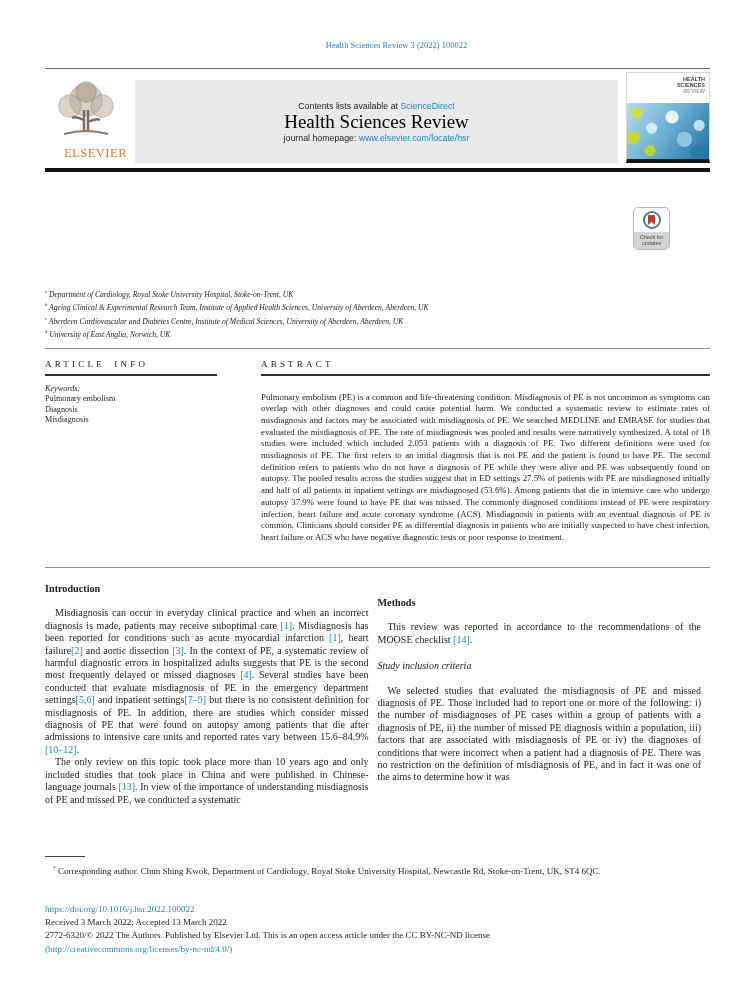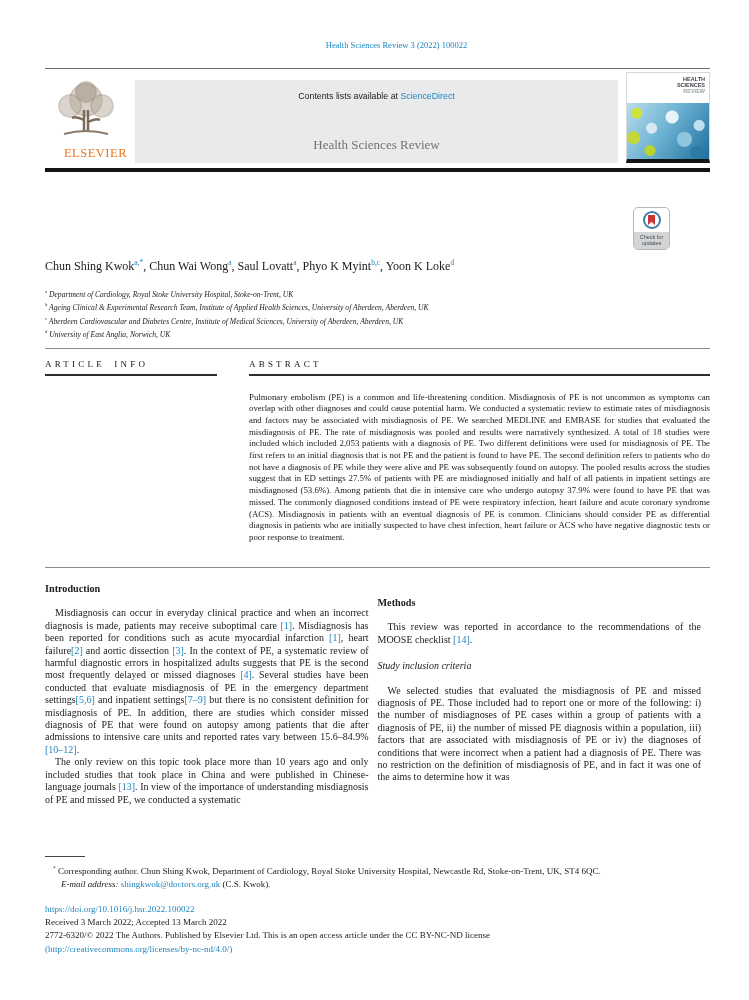--- a/index.html
+++ b/index.html
@@ -13,23 +13,23 @@
   .running-head{position:absolute;top:40px;left:0;width:100%;text-align:center;
                 font-size:8.5px;color:#2186c0;padding-left:22px;}
   .rule-top{position:absolute;left:45px;right:39px;top:68px;height:1px;background:#6a6c6e;}
 
   .masthead{position:absolute;left:45px;right:39px;top:80px;height:83px;display:flex;}
   .logo-col{width:82px;position:relative;}
   .tree{display:block;margin:0 auto;}
   .elsevier-text{position:absolute;bottom:2px;left:0;width:100%;text-align:right;
                  color:#e87722;font-size:12.5px;letter-spacing:0.5px;font-family:"Liberation Serif",serif;}
   .banner{flex:1;background:#e9eaeb;text-align:center;margin-left:8px;
-          display:flex;flex-direction:column;justify-content:space-between;padding:11px 0 10px;}
+          display:flex;flex-direction:column;justify-content:center;padding:11px 0 10px;}
   .contents-line{font-size:8.8px;font-family:"Liberation Sans",sans-serif;color:#222;}
-  .journal-title{font-size:13px;color:#737373;}
+  .journal-title{font-size:19px;color:#000000;}
   .homepage-line{font-size:8.8px;font-family:"Liberation Sans",sans-serif;color:#222;}
 
   .cover{width:84px;margin-left:8px;margin-top:-8px;height:91px;background:#fff;
          border:1px solid #d8d8d8;border-bottom:4px solid #141414;box-sizing:border-box;
          position:relative;overflow:hidden;}
   .cover-top{height:30px;padding:3px 4px 0 4px;text-align:right;}
   .cover-title{font-family:"Liberation Sans",sans-serif;font-weight:bold;
                font-size:5.5px;line-height:6px;color:#3a3f44;}
   .cover-title .lite{color:#9aa3a8;}
   .cover-art{position:absolute;left:0;right:0;top:30px;bottom:0;
@@ -64,21 +64,21 @@
                 font-style:italic;line-height:10.8px;}
   .affiliations .asup{font-style:normal;}
 
   .rule1{position:absolute;left:45px;right:39px;top:348px;height:1px;background:#8a8c8e;}
   .rule2{position:absolute;left:45px;right:39px;top:567px;height:1px;background:#8a8c8e;}
 
   .info-abs{position:absolute;left:45px;right:39px;top:359px;}
   .sec-head{font-size:9px;letter-spacing:3.2px;word-spacing:4px;color:#141414;}
   .head-rule{height:1.5px;background:#2e2e2e;margin-top:5px;}
   .info-col{position:absolute;left:0;top:0;width:172px;}
-  .abs-col{position:absolute;left:204px;right:0;top:0;}
+  .abs-col{position:absolute;left:216px;right:0;top:0;}
   .keywords{margin-top:8px;font-size:8.2px;line-height:10.6px;}
   .kw-label{font-style:italic;}
   .abstract-text{margin-top:16px;font-size:8.8px;line-height:11.7px;text-align:justify;}
 
   .columns{position:absolute;left:45px;right:48px;top:583px;height:272px;overflow:hidden;
            display:flex;gap:9px;}
   .col{flex:1;font-size:10px;line-height:12.4px;text-align:justify;}
   .col h2{font-size:10.2px;margin:0 0 12px;font-weight:bold;}
   .col h2.later{margin-top:14px;}
   .col p{margin:0;text-indent:10px;}
@@ -110,20 +110,21 @@
           <circle cx="36" cy="12" r="10" fill="#a89a89" opacity="0.6"></circle>
         </g>
         <path d="M34 30 L34 52 M38 30 L38 52 M34 40 Q26 36 22 38 M38 42 Q46 38 50 40" stroke="#7d6c5a" stroke-width="2.5" fill="none"></path>
         <path d="M14 54 Q36 48 58 54" stroke="#8a7a68" stroke-width="2" fill="none"></path>
       </svg>
       <div class="elsevier-text">ELSEVIER</div>
     </div>
     <div class="banner">
       <div class="contents-line"><span>Contents lists available at </span><span class="lnk">ScienceDirect</span></div>
       <div class="journal-title">Health Sciences Review</div>
+      <div class="homepage-line"><span>journal homepage: </span><span class="lnk">www.elsevier.com/locate/hsr</span></div>
     </div>
     <div class="cover">
       <div class="cover-top">
         <div class="cover-title">
           <div>HEALTH</div>
           <div>SCIENCES</div>
           <div class="lite">REVIEW</div>
         </div>
       </div>
       <div class="cover-art"></div>
@@ -136,35 +137,40 @@
   <div class="badge">
     <div class="badge-circle">
       <div class="badge-bookmark"></div>
     </div>
     <div class="badge-label">
       <div>Check for</div>
       <div>updates</div>
     </div>
   </div>
 
-  <div class="authors"><span>Chun Shing Kwok</span><span class="sup">a,*</span><span>, Chun Wai Wong</span><span class="sup">a</span><span>, Saul Lovatt</span><span class="sup">a</span><span>, Phyo K Myint</span><span class="sup">b,c</span><span>, Yoon K Loke</span><span class="sup">d</span></div>
 
   <div class="affiliations">
     <div><span class="asup">a</span><span> Department of Cardiology, Royal Stoke University Hospital, Stoke-on-Trent, UK</span></div>
     <div><span class="asup">b</span><span> Ageing Clinical &amp; Experimental Research Team, Institute of Applied Health Sciences, University of Aberdeen, Aberdeen, UK</span></div>
     <div><span class="asup">c</span><span> Aberdeen Cardiovascular and Diabetes Centre, Institute of Medical Sciences, University of Aberdeen, Aberdeen, UK</span></div>
     <div><span class="asup">d</span><span> University of East Anglia, Norwich, UK</span></div>
   </div>
 
   <div class="rule1"></div>
 
   <div class="info-abs">
     <div class="info-col">
       <div class="sec-head">ARTICLE INFO</div>
       <div class="head-rule"></div>
+      <div class="keywords">
+        <div class="kw-label">Keywords:</div>
+        <div>Pulmonary embolism</div>
+        <div>Diagnosis</div>
+        <div>Misdiagnosis</div>
+      </div>
     </div>
     <div class="abs-col">
       <div class="sec-head">ABSTRACT</div>
       <div class="head-rule"></div>
       <div class="abstract-text">Pulmonary embolism (PE) is a common and life-threatening condition. Misdiagnosis of PE is not uncommon as symptoms can overlap with other diagnoses and could cause potential harm. We conducted a systematic review to estimate rates of misdiagnosis and factors may be associated with misdiagnosis of PE. We searched MEDLINE and EMBASE for studies that evaluated the misdiagnosis of PE. The rate of misdiagnosis was pooled and results were narratively synthesized. A total of 18 studies were included which included 2,053 patients with a diagnosis of PE. Two different definitions were used for misdiagnosis of PE. The first refers to an initial diagnosis that is not PE and the patient is found to have PE. The second definition refers to patients who do not have a diagnosis of PE while they were alive and PE was subsequently found on autopsy. The pooled results across the studies suggest that in ED settings 27.5% of patients with PE are misdiagnosed initially and half of all patients in inpatient settings are misdiagnosed (53.6%). Among patients that die in intensive care who undergo autopsy 37.9% were found to have PE that was missed. The commonly diagnosed conditions instead of PE were respiratory infection, heart failure and acute coronary syndrome (ACS). Misdiagnosis in patients with an eventual diagnosis of PE is common. Clinicians should consider PE as differential diagnosis in patients who are initially suspected to have chest infection, heart failure or ACS who have negative diagnostic tests or poor response to treatment.</div>
     </div>
   </div>
 
   <div class="rule2"></div>
 
@@ -178,21 +184,20 @@
       <h2 class="later">Methods</h2>
       <p><span>This review was reported in accordance to the recommendations of the MOOSE checklist </span><span class="lnk">[14]</span><span>.</span></p>
       <div class="subhead">Study inclusion criteria</div>
       <p>We selected studies that evaluated the misdiagnosis of PE and missed diagnosis of PE. Those included had to report one or more of the following: i) the number of misdiagnoses of PE cases within a group of patients with a diagnosis of PE, ii) the number of missed PE diagnosis within a population, iii) factors that are associated with misdiagnosis of PE or iv) the diagnoses of conditions that were incorrect when a patient had a diagnosis of PE. There was no restriction on the definition of misdiagnosis of PE, and in fact it was one of the aims to determine how it was</p>
     </div>
   </div>
 
   <div class="footnote-rule"></div>
   <div class="footnote">
     <div class="l1"><span class="asup">*</span><span> Corresponding author. Chun Shing Kwok, Department of Cardiology, Royal Stoke University Hospital, Newcastle Rd, Stoke-on-Trent, UK, ST4 6QC.</span></div>
-    <div class="l2"><span class="it">E-mail address:</span><span> </span><span class="lnk">shingkwok@doctors.org.uk</span><span> (C.S. Kwok).</span></div>
   </div>
 
   <div class="footer">
     <div class="lnk">https://doi.org/10.1016/j.hsr.2022.100022</div>
     <div>Received 3 March 2022; Accepted 13 March 2022</div>
     <div>2772-6320/© 2022 The Authors. Published by Elsevier Ltd. This is an open access article under the CC BY-NC-ND license</div>
     <div class="lnk">(http://creativecommons.org/licenses/by-nc-nd/4.0/)</div>
   </div>
 
 </div>

